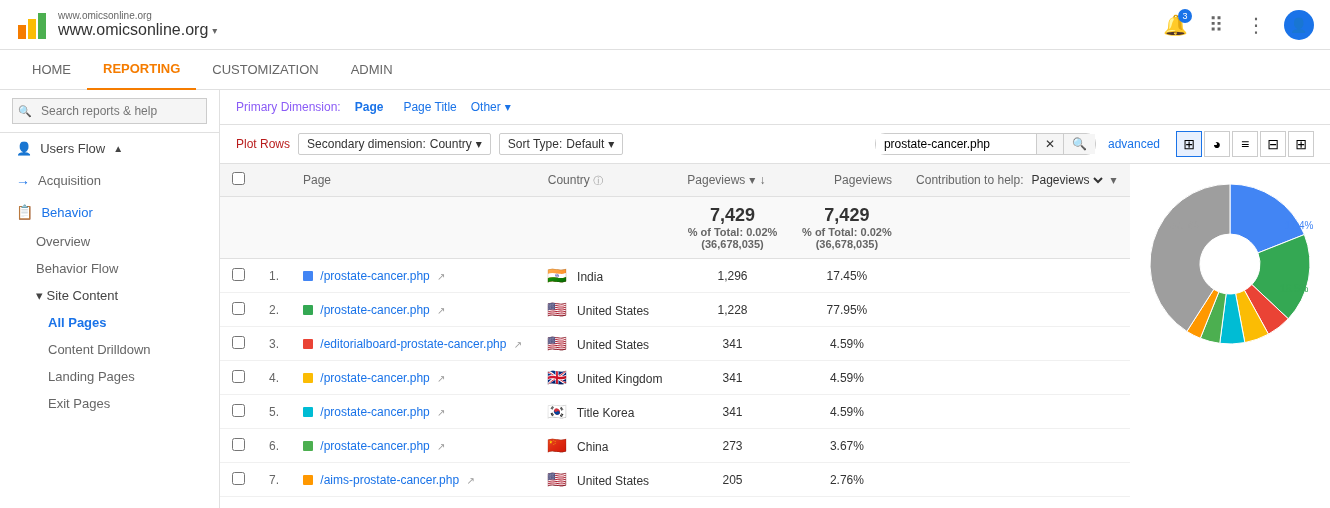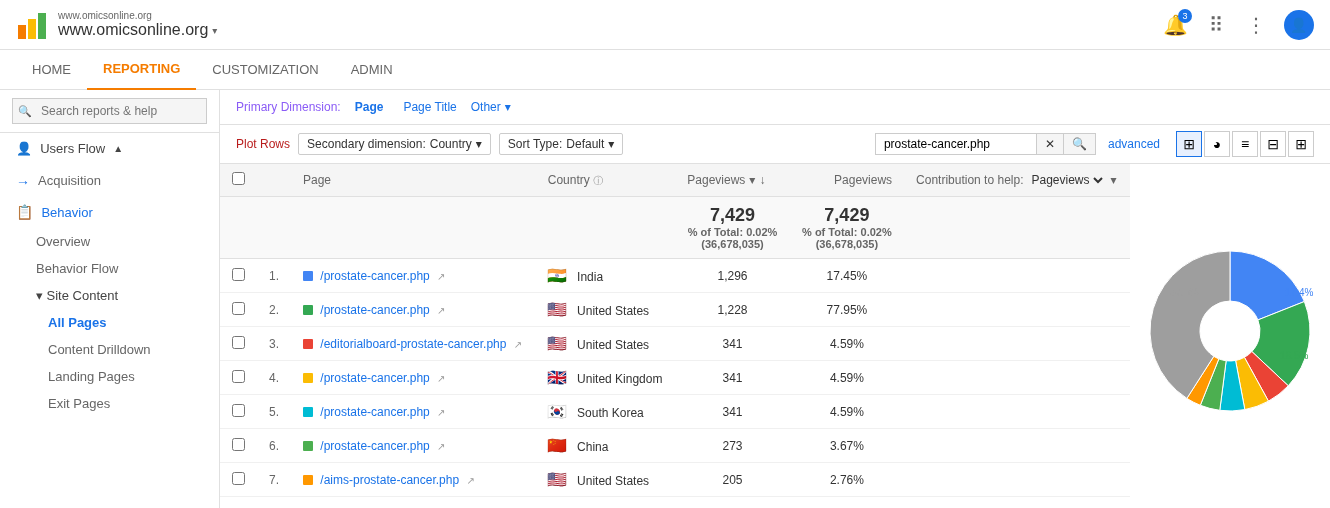--- a/index.html
+++ b/index.html
@@ -50,21 +50,21 @@
     .dim-option { color: #1a73e8; cursor: pointer; padding: 2px 6px; }
     .dim-option.active { font-weight: bold; }
     .dim-option-other { display: flex; align-items: center; gap: 4px; color: #1a73e8; cursor: pointer; }
 
     
     .toolbar { display: flex; align-items: center; padding: 6px 16px; gap: 8px; border-bottom: 1px solid #e0e0e0; }
     .plot-rows-btn { font-size: 12px; color: #b91c1c; cursor: pointer; }
     .secondary-dim { display: flex; align-items: center; gap: 4px; font-size: 12px; border: 1px solid #ccc; border-radius: 2px; padding: 3px 8px; cursor: pointer; background: #fff; }
     .sort-type { display: flex; align-items: center; gap: 4px; font-size: 12px; border: 1px solid #ccc; border-radius: 2px; padding: 3px 8px; cursor: pointer; background: #fff; }
     .toolbar-spacer { flex: 1; }
-    .search-filter { display: flex; align-items: center; border: 1px solid #ccc; border-radius: 0; }
+    .search-filter { display: flex; align-items: center; border: 1px solid #ccc; border-radius: 10px; }
     .search-filter input { padding: 3px 8px; border: none; outline: none; font-size: 12px; width: 160px; }
     .search-filter-btn { padding: 3px 8px; background: #f5f5f5; border-left: 1px solid #ccc; cursor: pointer; }
     .advanced-btn { color: #1a73e8; font-size: 12px; cursor: pointer; margin-left: 4px; }
     .view-btns { display: flex; gap: 2px; margin-left: 8px; }
     .view-btn { width: 26px; height: 26px; border: 1px solid #ccc; background: #fff; cursor: pointer; display: flex; align-items: center; justify-content: center; font-size: 14px; }
     .view-btn.active { background: #e8f0fe; border-color: #1a73e8; }
 
     
     .table-container { overflow-x: auto; }
     table { width: 100%; border-collapse: collapse; font-size: 12px; }
@@ -84,21 +84,21 @@
 
     .color-dot { width: 10px; height: 10px; border-radius: 1px; display: inline-block; margin-right: 4px; vertical-align: middle; }
 
     .flag { font-size: 16px; margin-right: 6px; }
 
     
     .contribution-header { display: flex; align-items: center; gap: 4px; }
     .contribution-select { border: none; background: transparent; color: #333; font-size: 12px; cursor: pointer; }
 
     
-    .pie-area { display: flex; justify-content: center; align-items: center; padding: 10px; }
+    .pie-area { display: flex; justify-content: center; padding: 10px; }
 
     
     .sidebar { scrollbar-width: thin; }
 
     .pageviews-sort { display: flex; align-items: center; gap: 4px; }
   </style>
 </head>
 <body>
 
 <div class="header">
@@ -343,21 +343,21 @@
             <tr>
               <td class="checkbox-col"><input type="checkbox" style=""></td>
               <td class="num-col"><span>5.</span></td>
               <td>
                 <span class="color-dot" style="background:#00bcd4;"></span>
                 <a class="page-link">/prostate-cancer.php</a>
                 <span class="ext-link">↗</span>
               </td>
               <td>
                 <span class="flag">🇰🇷</span>
-                <span>South Korea</span>
+                <span>Title Korea</span>
               </td>
               <td class="right">341</td>
               <td class="right">4.59%</td>
               <td></td>
             </tr>
             <tr>
               <td class="checkbox-col"><input type="checkbox" style=""></td>
               <td class="num-col"><span>6.</span></td>
               <td>
                 <span class="color-dot" style="background:#4caf50;"></span>

